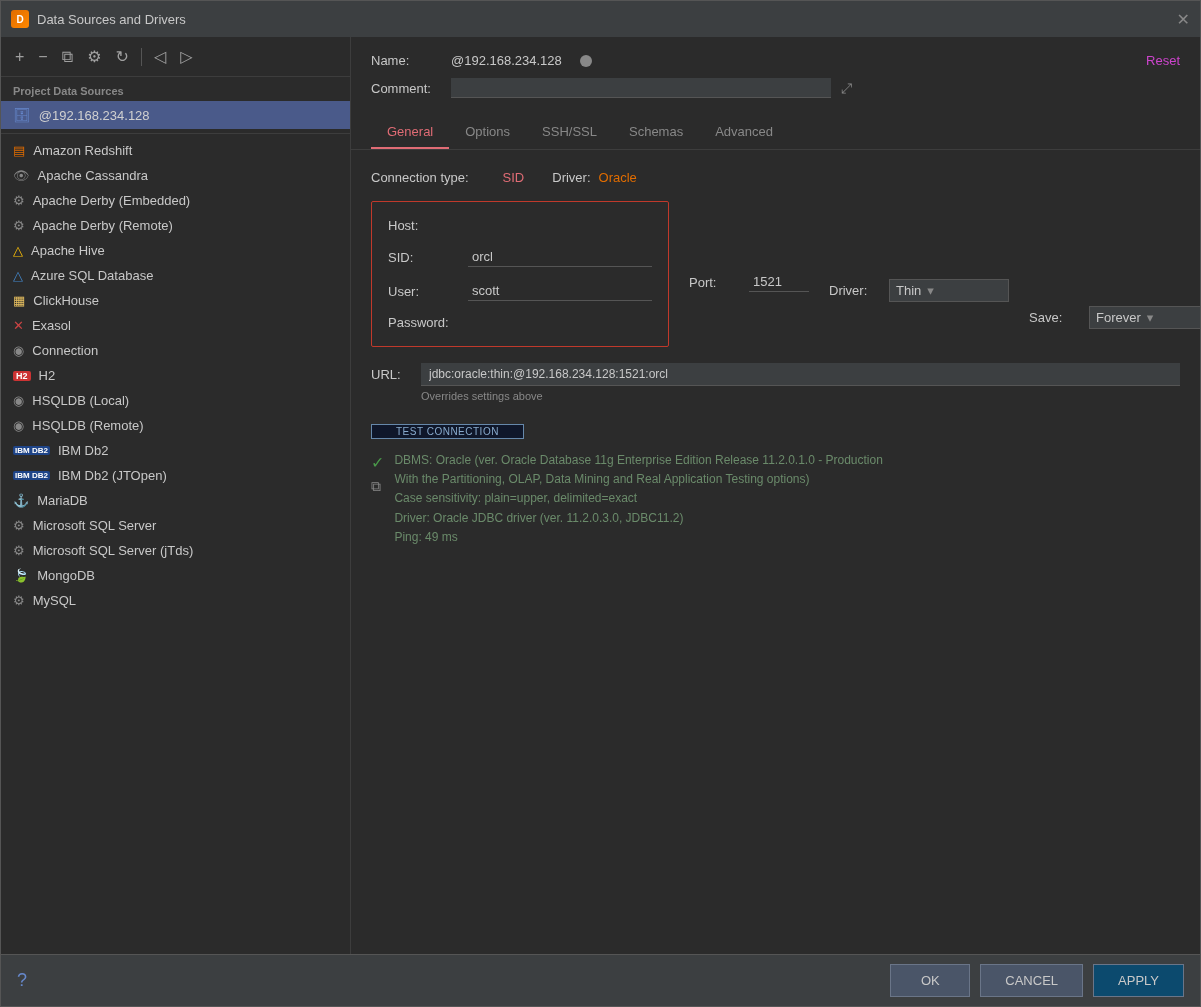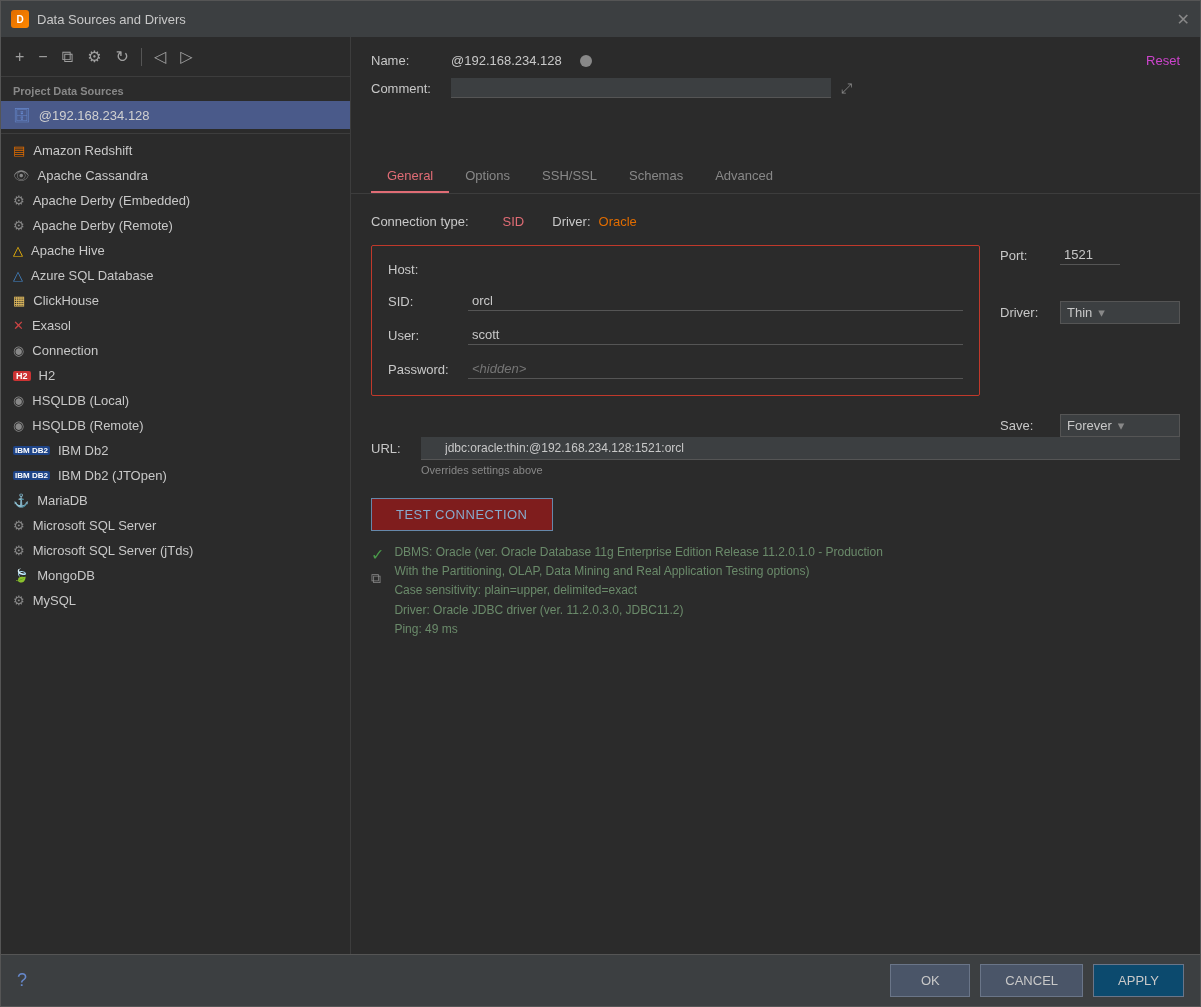--- a/index.html
+++ b/index.html
@@ -23,47 +23,47 @@
     .drivers-list { overflow-y: auto; flex: 1; }
     .driver-item { display: flex; align-items: center; gap: 8px; padding: 5px 12px; cursor: pointer; font-size: 13px; color: #c8c8c8; }
     .main-panel { flex: 1; display: flex; flex-direction: column; padding: 0; overflow: hidden; }
     .main-header { padding: 16px 20px 0 20px; border-bottom: 1px solid #3d3d3d; }
     .field-row { display: flex; align-items: center; margin-bottom: 10px; gap: 10px; }
     .field-label { color: #c8c8c8; min-width: 70px; }
     .field-input { background: #3c3f41; border: none; border-bottom: 1px solid #555; color: #c8c8c8; padding: 2px 6px; font-size: 13px; flex: 1; outline: none; }
     .reset-link { color: #cc44cc; text-decoration: none; margin-left: auto; padding-right: 0; }
     .expand-btn { color: #888; background: none; border: none; cursor: pointer; font-size: 14px; }
     .tabs { display: flex; gap: 0; padding-top: 8px; }
-    .tab { padding: 8px 16px; cursor: pointer; color: #888; font-size: 13px; border-bottom: 2px solid transparent; margin-top: 44px; }
+    .tab { padding: 8px 16px; cursor: pointer; color: #888; font-size: 13px; border-bottom: 2px solid transparent; }
     .tab.active { color: #e06c75; border-bottom: 2px solid #e06c75; }
     .main-content { flex: 1; padding: 20px; overflow-y: auto; }
     .connection-type-row { display: flex; align-items: center; gap: 8px; margin-bottom: 16px; font-size: 13px; }
     .ct-label { color: #c8c8c8; }
     .ct-value-pink { color: #e06c75; margin-left: 26px; }
     .ct-value-orange { color: #e06c00; }
     .form-box { border: 1px solid #c0392b; border-radius: 2px; padding: 16px; margin-bottom: 16px; }
     .form-field { display: flex; align-items: center; margin-bottom: 14px; }
     .form-field:last-child { margin-bottom: 0; }
     .form-field-label { color: #c8c8c8; min-width: 80px; font-size: 13px; }
     .form-field-input { flex: 1; background: transparent; border: none; border-bottom: 1px solid #555; color: #c8c8c8; padding: 2px 4px; font-size: 13px; outline: none; }
     .form-field-input.hidden-value { color: #6a8a6a; font-style: italic; }
-    .right-panel { min-width: 200px; padding-left: 20px; display: flex; flex-direction: column; gap: 20px; }
+    .right-panel { min-width: 200px; padding-left: 20px; display: flex; flex-direction: row; gap: 20px; }
     .right-row { display: flex; align-items: center; gap: 10px; }
     .right-label { color: #c8c8c8; min-width: 50px; font-size: 13px; }
     .port-input { background: transparent; border: none; border-bottom: 1px solid #555; color: #c8c8c8; padding: 2px 4px; font-size: 13px; width: 60px; outline: none; }
     .driver-select { background: #3c3f41; border: 1px solid #555; color: #c8c8c8; padding: 3px 6px; font-size: 13px; display: flex; align-items: center; gap: 6px; cursor: pointer; min-width: 120px; }
     .save-select { background: #3c3f41; border: 1px solid #555; color: #c8c8c8; padding: 3px 6px; font-size: 13px; display: flex; align-items: center; gap: 6px; cursor: pointer; min-width: 120px; }
     .form-and-right { display: flex; gap: 0; }
     .form-left { flex: 1; }
     .url-section { margin-bottom: 10px; }
     .url-row { display: flex; align-items: center; gap: 10px; margin-bottom: 4px; }
     .url-label { color: #c8c8c8; min-width: 40px; font-size: 13px; }
-    .url-input { flex: 1; background: #3c3f41; border: none; border-bottom: 1px solid #555; color: #c8c8c8; padding: 4px 24px; font-size: 12px; outline: none; }
+    .url-input { flex: 1; background: #3c3f41; border: none; border-bottom: 1px solid #555; color: #c8c8c8; padding: 4px 8px; font-size: 12px; outline: none; }
     .overrides-text { color: #888; font-size: 11px; padding-left: 50px; }
-    .test-conn-btn { background: #7f1d1d; border: 1px solid #6688aa; color: #88aacc; padding: 8px 24px; font-size: 13px; cursor: pointer; letter-spacing: 0.5px; margin-bottom: 16px; }
+    .test-conn-btn { background: #0f172a; border: 1px solid #6688aa; color: #88aacc; padding: 1px 24px; font-size: 10px; cursor: pointer; letter-spacing: 0.5px; margin-bottom: 16px; }
     .connection-info { display: flex; align-items: flex-start; gap: 10px; margin-bottom: 10px; }
     .info-icons { display: flex; flex-direction: column; gap: 6px; padding-top: 2px; }
     .check-icon { color: #4a9a4a; font-size: 16px; }
     .copy-icon { color: #888; font-size: 14px; cursor: pointer; }
     .info-text { color: #6a8a6a; font-size: 12px; line-height: 1.6; }
     .bottom-bar { background: #3c3f41; height: 52px; display: flex; align-items: center; justify-content: flex-end; gap: 10px; padding: 0 16px; border-top: 1px solid #555; flex-shrink: 0; }
     .btn-ok { background: #4a5568; border: 1px solid #6a7588; color: #c8c8c8; padding: 8px 24px; font-size: 13px; cursor: pointer; min-width: 80px; }
     .btn-cancel { background: #4a5568; border: 1px solid #6a7588; color: #c8c8c8; padding: 8px 24px; font-size: 13px; cursor: pointer; min-width: 100px; }
     .btn-apply { background: #0c4a6e; border: 1px solid #6a7588; color: #c8c8c8; padding: 8px 24px; font-size: 13px; cursor: pointer; min-width: 80px; }
     .help-icon { color: #6688cc; font-size: 18px; cursor: pointer; margin-right: auto; }
@@ -247,21 +247,20 @@
               <div class="form-field">
                 <span class="form-field-label">SID:</span>
                 <input class="form-field-input" value="orcl" style="">
               </div>
               <div class="form-field">
                 <span class="form-field-label">User:</span>
                 <input class="form-field-input" value="scott" style="">
               </div>
               <div class="form-field">
                 <span class="form-field-label">Password:</span>
-                <input class="form-field-input hidden-value" type="password" placeholder="&lt;hidden&gt;" style="color: rgb(106, 154, 106);">
               </div>
             </div>
           </div>
 
           <div class="right-panel">
             <div class="right-row">
               <span class="right-label">Port:</span>
               <input class="port-input" value="1521" style="">
             </div>
             <div class="right-row" style="margin-top: 16px;">

